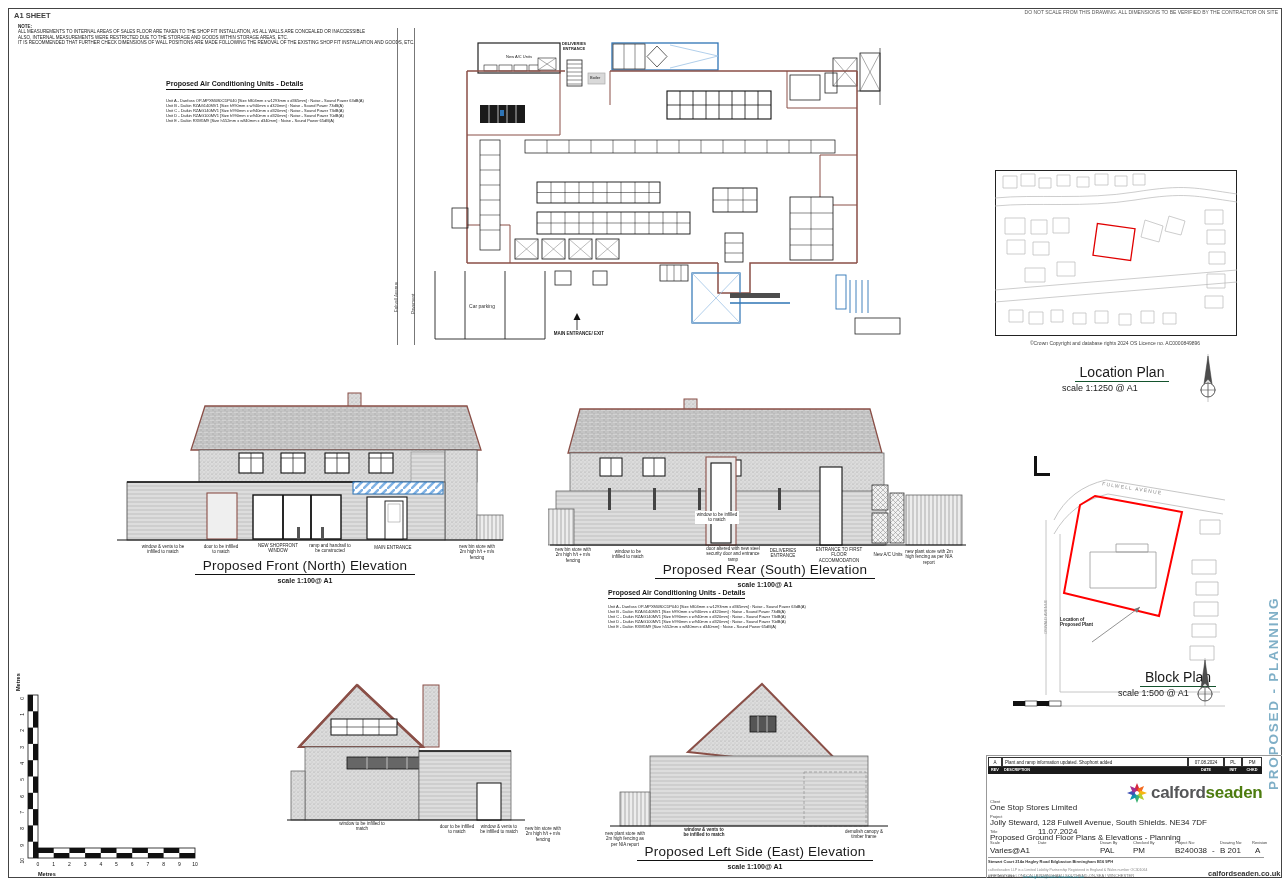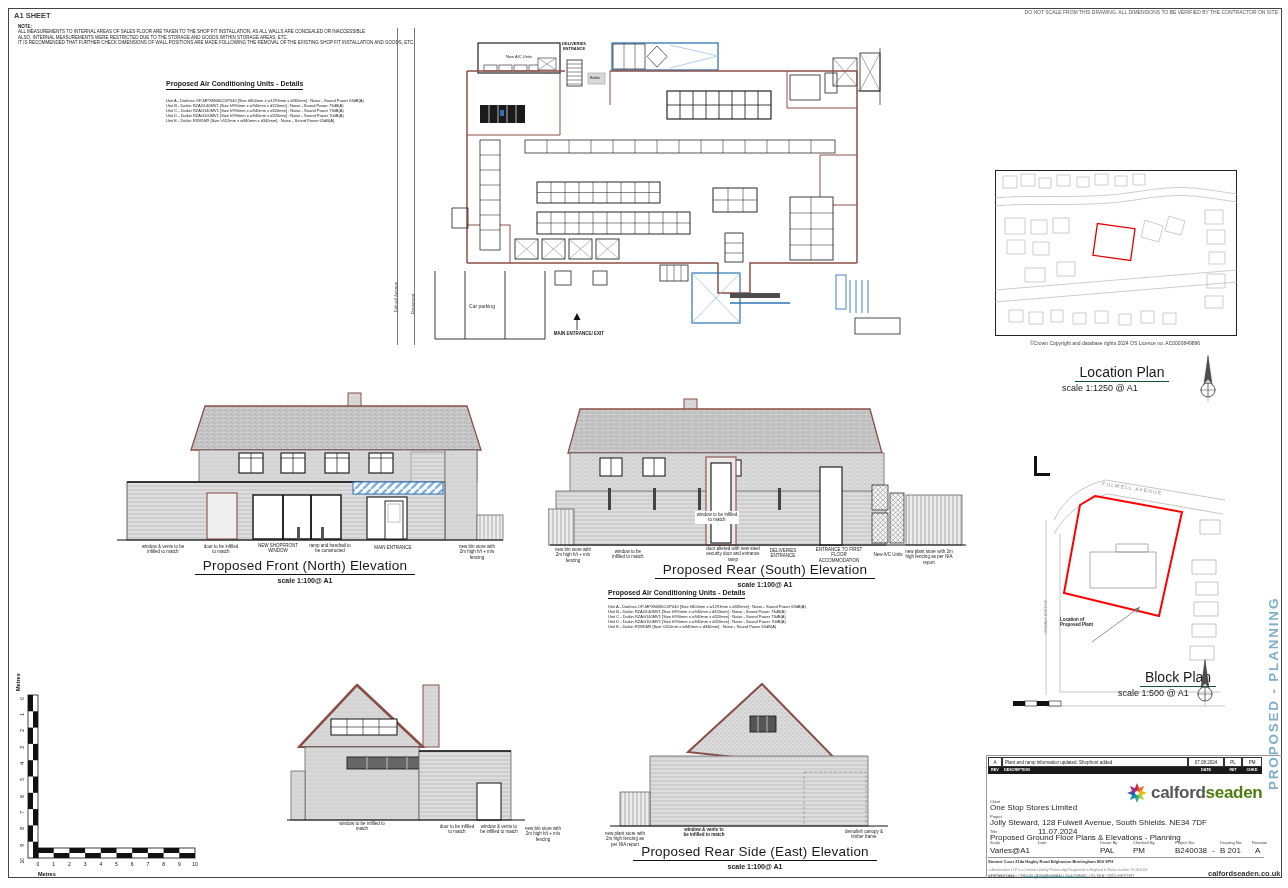--- a/index.html
+++ b/index.html
@@ -393,21 +393,21 @@
     <path d="M150,44V60M159,44V60" stroke="#fff" stroke-width="0.6"></path>
     <rect x="42" y="84" width="218" height="70" fill="url(#pat-siding)" stroke="#666" stroke-width="0.8"></rect>
     <rect x="12" y="120" width="30" height="34" fill="url(#pat-vlines)" stroke="#666" stroke-width="0.8"></rect>
     <rect x="196" y="100" width="62" height="54" fill="none" stroke="#999" stroke-width="0.8" stroke-dasharray="3,2"></rect>
     <path d="M2,154H280" stroke="#111" stroke-width="1"></path>
   </svg>
   <div class="abs ann" style="left:604px;top:831px;width:42px">new plant store with 2m high fencing as per NIA report</div>
   <div class="abs ann b" style="left:682px;top:827px;width:44px">window &amp; vents to be infilled to match</div>
   <div class="abs ann" style="left:843px;top:829px;width:42px">demolish canopy &amp; timber frame</div>
   <div class="abs ctr" style="left:630px;top:842px;width:250px">
-    <span class="dtitle">Proposed Rear Side (East) Elevation</span>
+    <span class="dtitle">Proposed Left Side (East) Elevation</span>
     <div class="dscale" style="margin-top:2px">scale 1:100@ A1</div>
   </div>
 
   <svg class="abs" style="left:8px;top:663px" width="210" height="222" viewBox="0 0 210 222">
     <g>
       <rect x="20" y="32" width="5" height="16.3" fill="#111"></rect>
         <rect x="25" y="48.3" width="5" height="16.3" fill="#111"></rect>
       <rect x="20" y="64.6" width="5" height="16.3" fill="#111"></rect>
         <rect x="25" y="80.9" width="5" height="16.3" fill="#111"></rect>
       <rect x="20" y="97.2" width="5" height="16.3" fill="#111"></rect>

